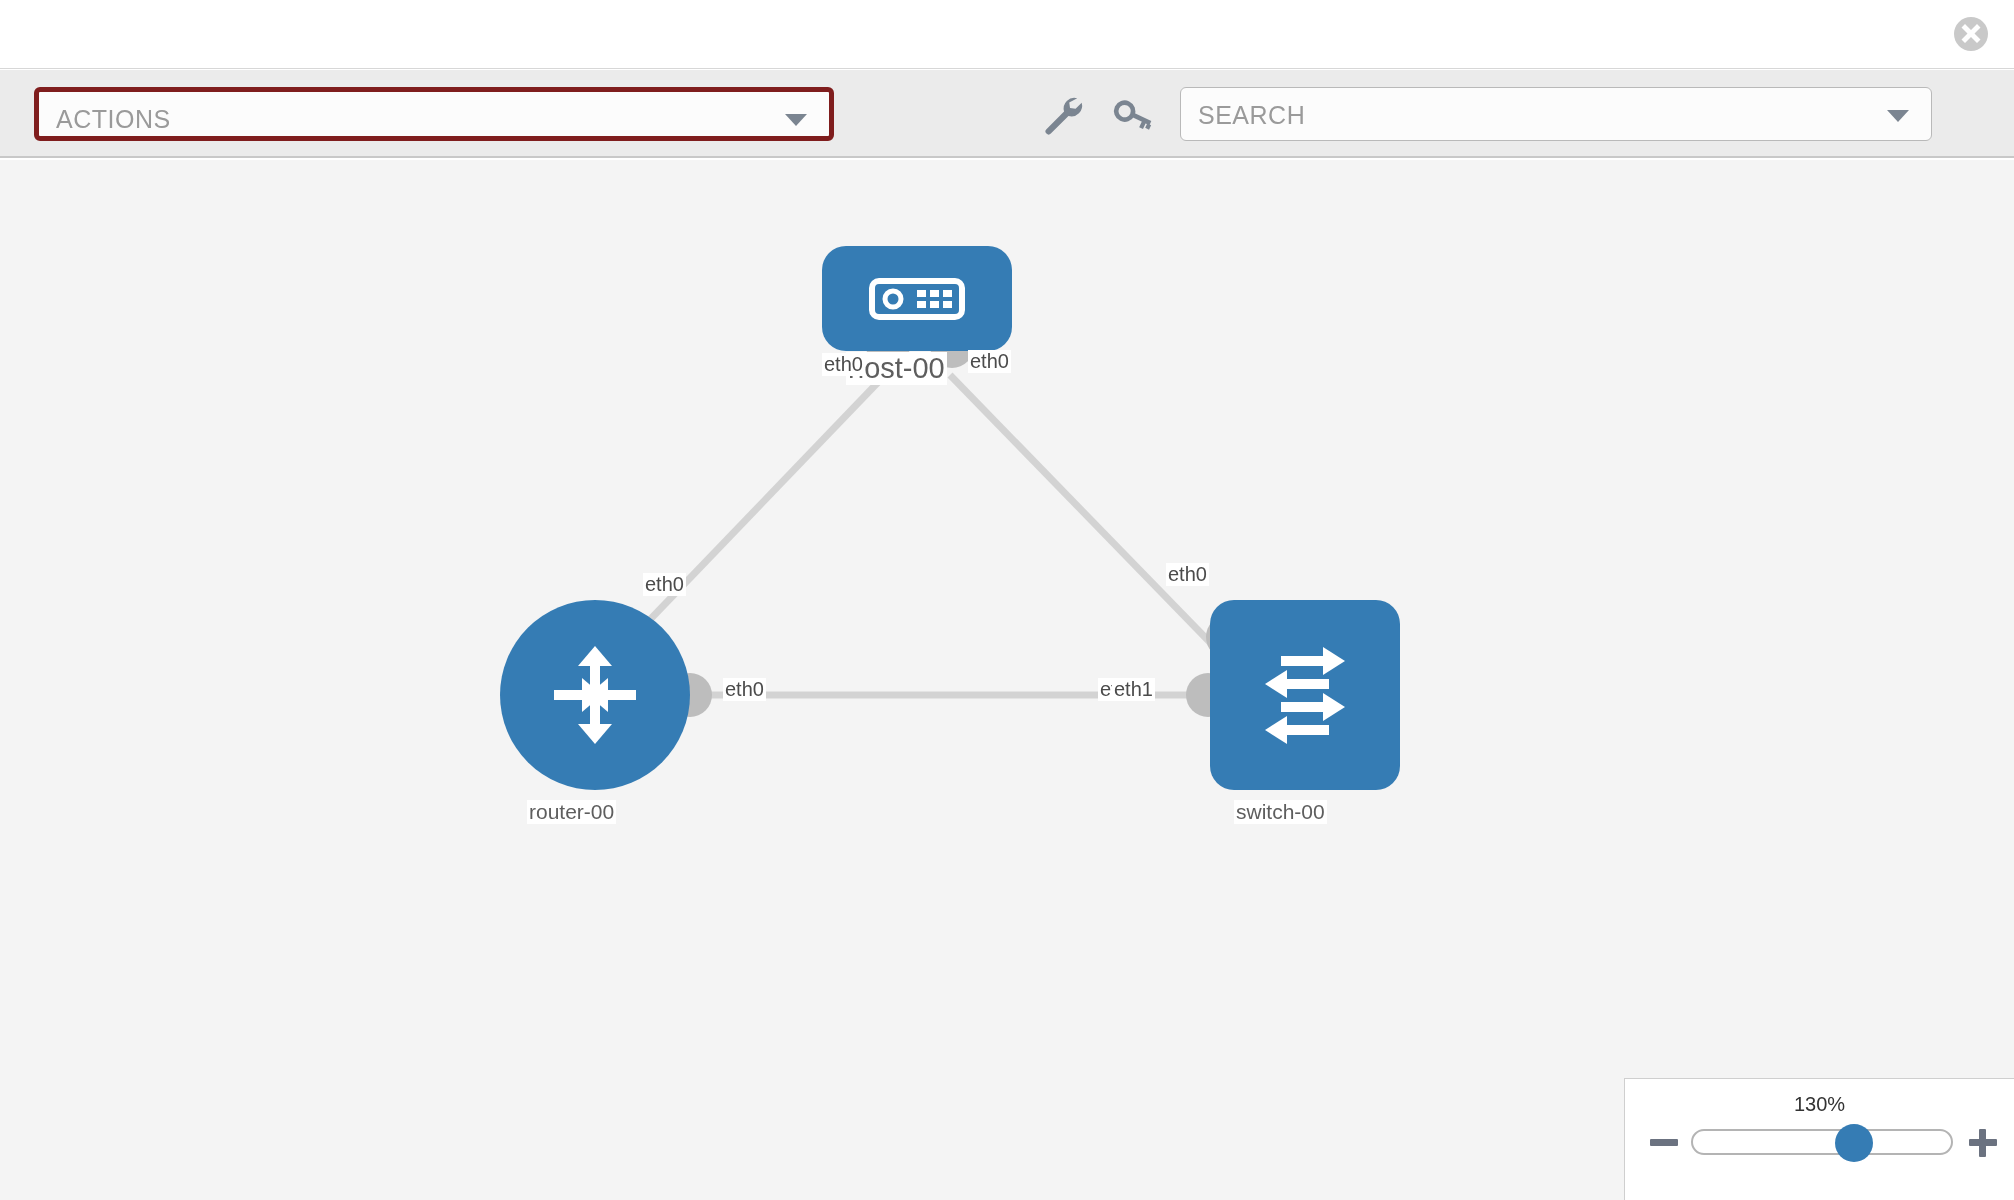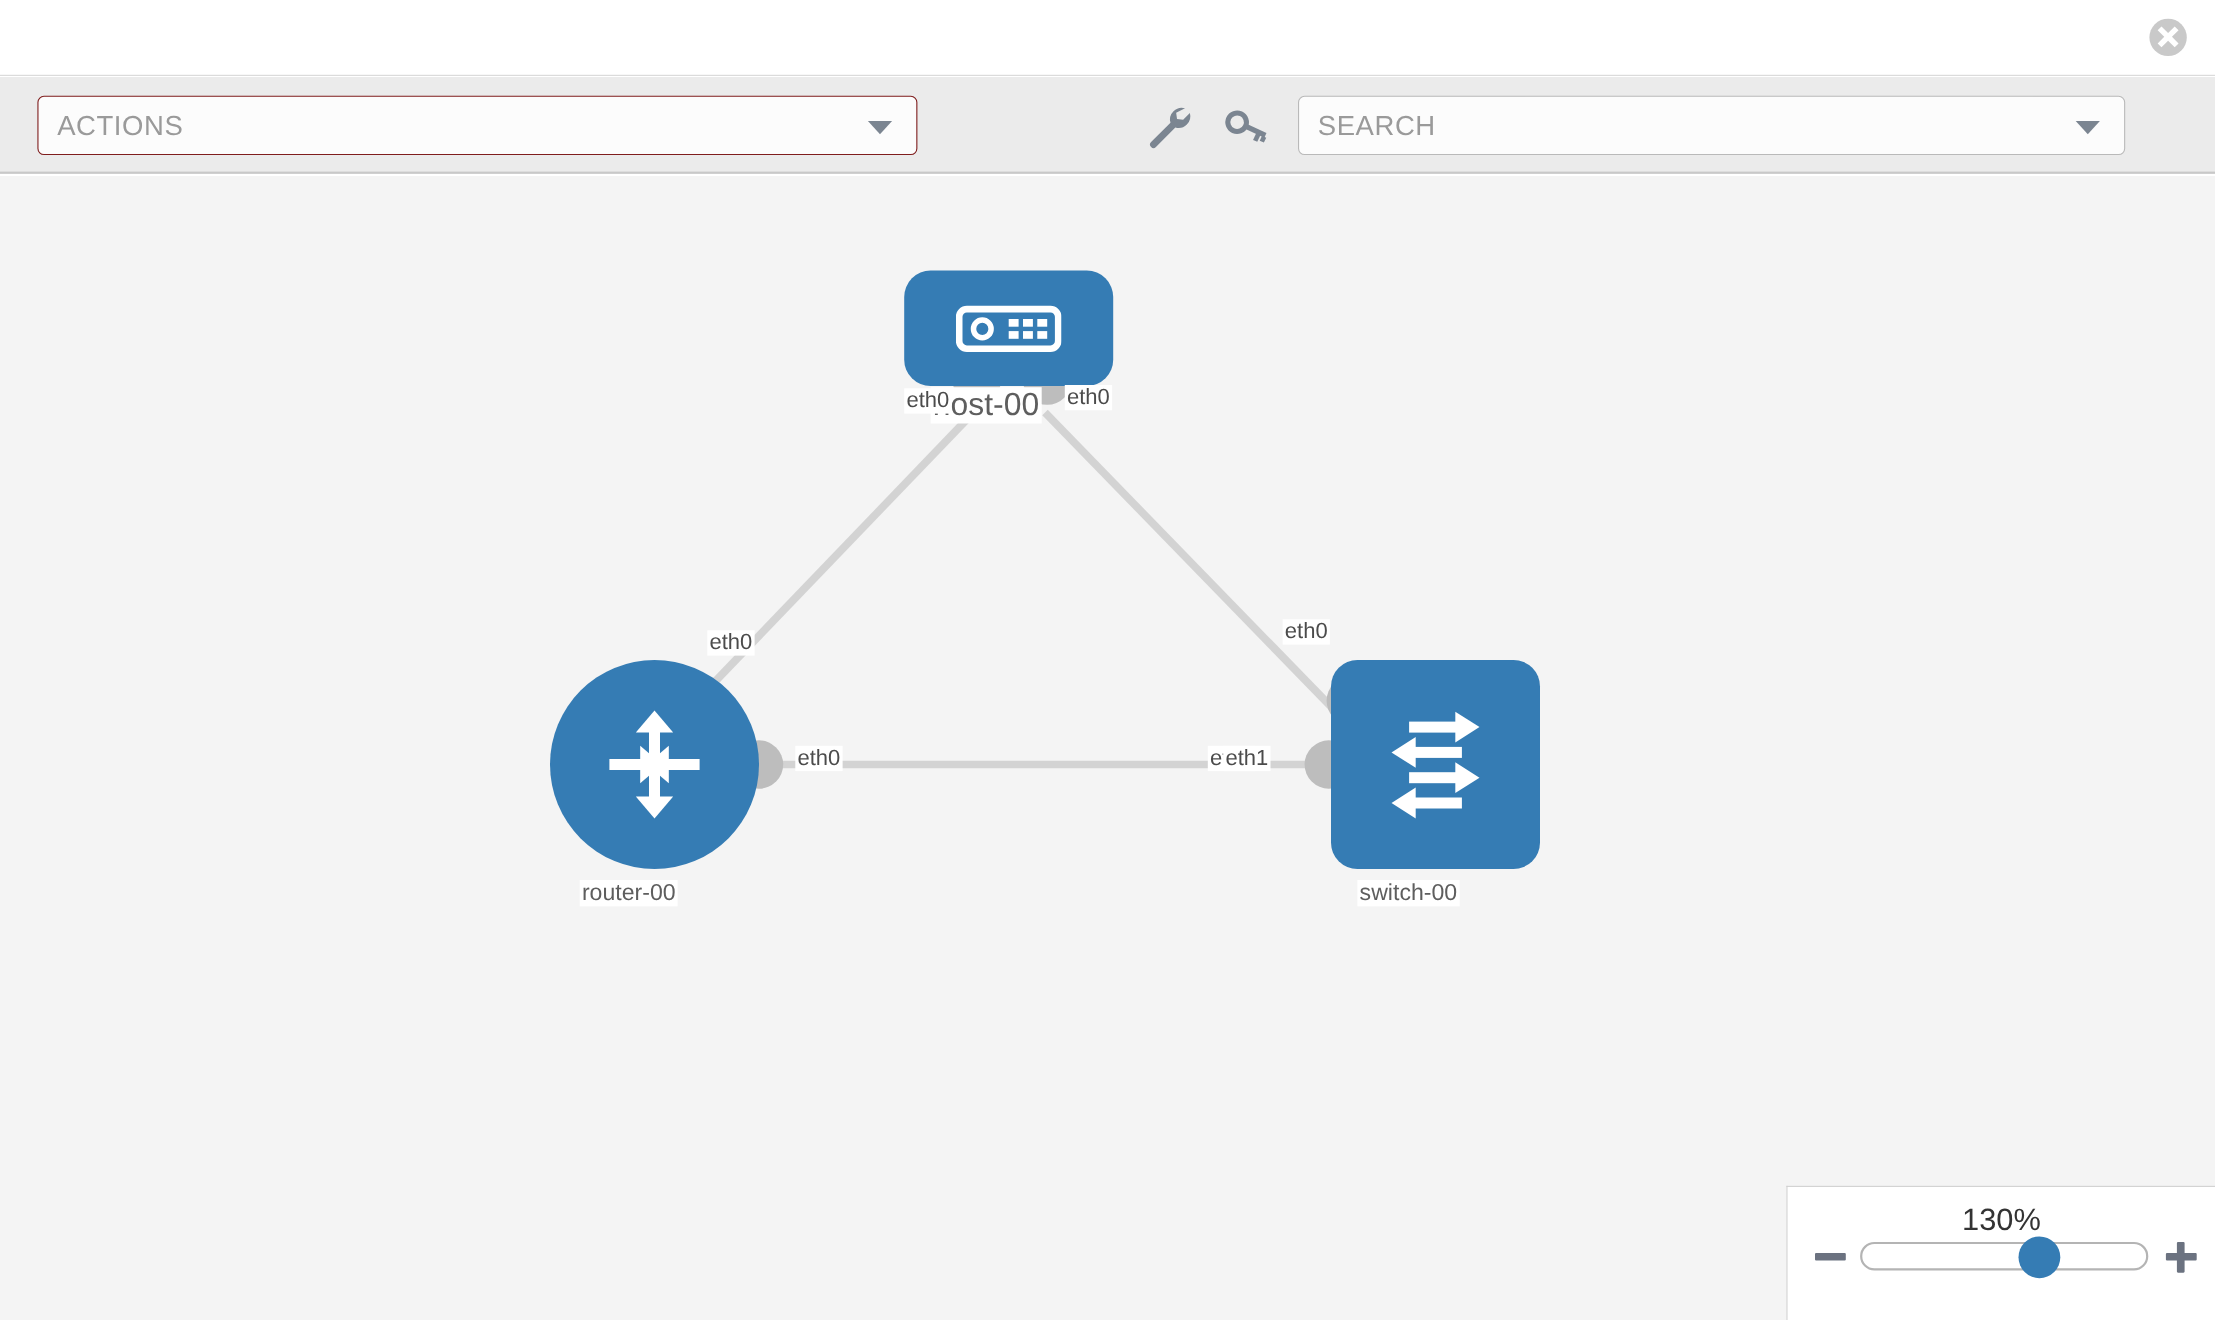--- a/index.html
+++ b/index.html
@@ -36,21 +36,21 @@
   .toolbar {
     position: absolute; top: 70px; left: 0;
     width: 2014px; height: 88px;
     background: #ebebeb;
     border-bottom: 2px solid #c8c8c8;
   }
   .actions-select {
     position: absolute; left: 34px; top: 17px;
     width: 800px; height: 54px;
     background: #fcfcfc;
-    border: 1px solid #7f1d1d;
+    border: 5px solid #7f1d1d;
     border-radius: 6px;
     cursor: pointer;
   }
   .actions-select .lbl {
     position: absolute; left: 17px; top: 13px;
     font-size: 25px; color: #9a9a9a;
     letter-spacing: 0.5px;
   }
   .caret {
     position: absolute; right: 22px; top: 22px;
@@ -130,21 +130,21 @@
   .zoom-panel {
     position: absolute; right: 0; bottom: 0;
     width: 390px; height: 122px;
     background: #ffffff;
     border: 1px solid #cfcfcf;
     border-right: none; border-bottom: none;
   }
   .zoom-pct {
     position: absolute; top: 14px; left: 0; width: 100%;
     text-align: center;
-    font-size: 28px; color: #333333;
+    font-size: 20px; color: #333333;
   }
   .zoom-minus, .zoom-plus {
     position: absolute; top: 47px;
     width: 34px; height: 34px;
     cursor: pointer;
   }
   .zoom-minus { left: 22px; }
   .zoom-plus  { right: 14px; }
   .zoom-minus::before {
     content: ""; position: absolute; left: 3px; top: 13px;

